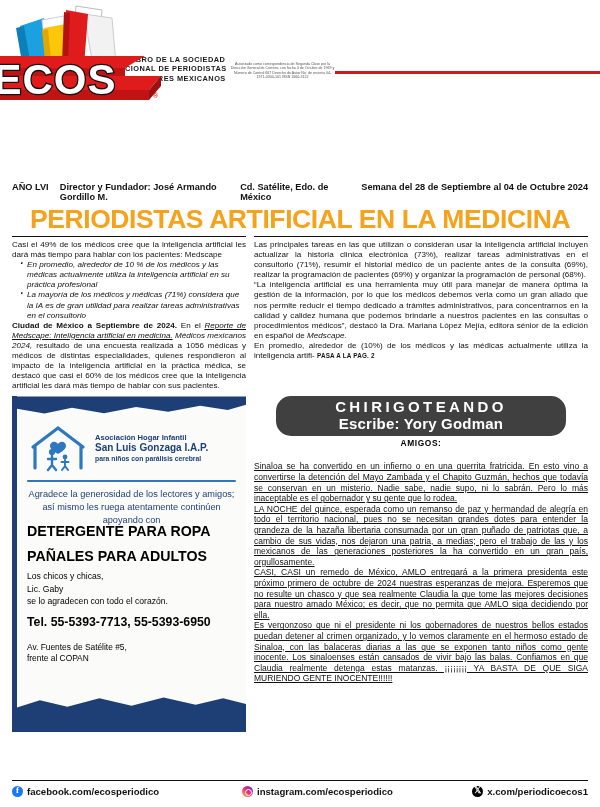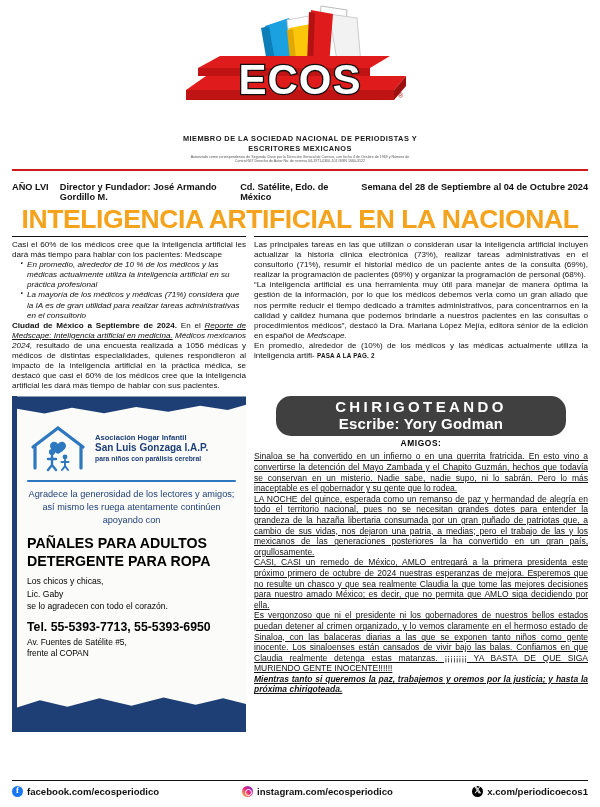--- a/index.html
+++ b/index.html
@@ -8,21 +8,21 @@
     background: #ffffff;
     font-family: "Liberation Sans", sans-serif;
     overflow: hidden;
   }
   .page { position: relative; width: 600px; height: 807px; background: #fff; }
 
   
   .masthead { position: relative; height: 178px; }
   .logo-wrap {
     position: absolute; left: 0; right: 0; top: 4px;
-    display: flex; flex-direction: column; align-items: center;
+    display: flex; flex-direction: row; align-items: center;
   }
   .logo-art { position: relative; width: 240px; height: 132px; }
 
   .fan { position: absolute; left: 50%; top: 0; width: 150px; height: 72px; transform: translateX(-50%); }
   .ecosword { position: absolute; left: 50%; top: 46px; transform: translateX(-50%); width: 240px; height: 62px; }
 
   .member-line {
     font-size: 7.4px; font-weight: bold; letter-spacing: .45px;
     color: #1a1a1a; text-align: center; line-height: 9.5px;
     margin-top: -2px; width: 260px;
@@ -111,32 +111,32 @@
   .ngo-logo { width: 62px; height: 50px; flex: none; }
   .ngo-text { color: #1d3f76; line-height: 10.5px; }
   .ngo-l1 { font-size: 7.6px; font-weight: bold; }
   .ngo-l2 { font-size: 10px; font-weight: bold; }
   .ngo-l3 { font-size: 6.8px; font-weight: bold; }
   .ngo-sep { width: 100%; height: 2px; background: #2d78bf; margin: 7px 0 6px; border-radius: 2px; }
   .ad-body { text-align: center; color: #1d3f76; font-size: 9.2px; line-height: 13px; }
   .ad-prod { font-size: 14.2px; font-weight: bold; line-height: 18px; margin: 7px 0 5px; }
   .ad-small { font-size: 8.6px; line-height: 12.5px; }
   .ad-tel { font-size: 12.3px; font-weight: bold; margin-top: 7px; }
-  .ad-addr { font-size: 8.4px; line-height: 11.5px; margin-top: 3px; }
+  .ad-addr { font-size: 8.4px; line-height: 11.5px; margin-top: 13px; }
 
   
   .chiri { width: 334px; position: relative; }
   .chiri-banner {
     background: #404040; color: #fff; border-radius: 15px;
     padding: 3px 0 4px; text-align: center;
     width: 290px; margin: 0 auto 2px;
   }
   .chiri-title { font-size: 15px; font-weight: bold; letter-spacing: 3.4px; line-height: 16px; }
   .chiri-sub { font-size: 15px; font-weight: bold; letter-spacing: .2px; }
-  .chiri-amigos { text-align: center; font-size: 8.4px; font-weight: bold; letter-spacing: .6px; margin: 2px 0 3px; }
+  .chiri-amigos { text-align: center; font-size: 8.4px; font-weight: bold; letter-spacing: .6px; margin: 2px 0 13px; }
   .chiri-body {
     font-size: 8.5px; line-height: 10.6px; color: #111;
     text-align: justify; font-weight: 500;
   }
   .chiri-body p { margin: 0; text-decoration: underline; }
   .chiri-body .closing { font-style: italic; font-weight: bold; }
 
   
   .footer {
     position: absolute; left: 12px; right: 12px; bottom: 10px;
@@ -202,28 +202,28 @@
     </div>
   </div>
 
   <div class="infobar">
     <div class="anio">AÑO LVI</div>
     <div class="dir">Director y Fundador: José Armando Gordillo M.</div>
     <div class="city">Cd. Satélite, Edo. de México</div>
     <div class="week">Semana del 28 de Septiembre al 04 de Octubre 2024</div>
   </div>
 
-  <h1 class="headline">INTELIGENCIA ARTIFICIAL EN LA NACIONAL</h1>
+  <h1 class="headline">PERIODISTAS ARTIFICIAL EN LA MEDICINA</h1>
 
   <div class="article">
 
     <div class="col left">
       <div class="colrule-top"></div>
       <div class="body-txt">
-        <p>Casi el 60% de los médicos cree que la inteligencia artificial les dará más tiempo para hablar con los pacientes: Medscape</p>
+        <p>Casi el 49% de los médicos cree que la inteligencia artificial les dará más tiempo para hablar con los pacientes: Medscape</p>
         <ul class="bullets">
           <li>En promedio, alrededor de 10 % de los médicos y las médicas actualmente utiliza la inteligencia artificial en su práctica profesional</li>
           <li>La  mayoría de los médicos y médicas (71%) considera que la IA es de gran utilidad para realizar tareas administrativas en el consultorio</li>
         </ul>
         <p><b class="lead">Ciudad de México a Septiembre de 2024.</b><span> En el </span><u class="undl">Reporte de Medscape: Inteligencia artificial en medicina.</u><i class="ital"> Médicos mexicanos 2024,</i><span> resultado de una encuesta realizada a 1056 médicas y médicos de distintas especialidades, quienes respondieron al impacto de la inteligencia artificial en la práctica médica, se destacó que casi el 60% de los médicos cree que la inteligencia artificial les dará más tiempo de hablar con sus pacientes.</span></p>
       </div>
     </div>
 
     <div class="col right">
       <div class="colrule-top"></div>
@@ -256,22 +256,22 @@
             <div class="ngo-l1">Asociación Hogar Infantil</div>
             <div class="ngo-l2">San Luis  Gonzaga I.A.P.</div>
             <div class="ngo-l3">para niños con parálisis cerebral</div>
           </div>
         </div>
 
         <div class="ngo-sep"></div>
 
         <div class="ad-body">Agradece la generosidad de los lectores y amigos; así mismo les ruega atentamente continúen apoyando con</div>
 
+        <div class="ad-prod" style="margin-top:-5px">DETERGENTE PARA ROPA</div>
         <div class="ad-prod">PAÑALES PARA ADULTOS</div>
-        <div class="ad-prod" style="margin-top:-5px">DETERGENTE PARA ROPA</div>
 
         <div class="ad-small">Los chicos y chicas,</div>
         <div class="ad-small">Lic. Gaby</div>
         <div class="ad-small">se lo agradecen con todo el corazón.</div>
 
         <div class="ad-tel">Tel. 55-5393-7713, 55-5393-6950</div>
         <div class="ad-addr">Av. Fuentes de Satélite #5,</div>
         <div class="ad-addr" style="margin-top:0">frente al COPAN</div>
       </div>
     </div>
@@ -280,21 +280,20 @@
       <div class="chiri-banner">
         <div class="chiri-title">CHIRIGOTEANDO</div>
         <div class="chiri-sub">Escribe: Yory Godman</div>
       </div>
       <div class="chiri-amigos">AMIGOS:</div>
       <div class="chiri-body">
         <p>Sinaloa se ha convertido en un infierno o en una guerrita fratricida. En esto vino a convertirse la detención del Mayo Zambada y el Chapito Guzmán, hechos que todavía se conservan en un misterio. Nadie sabe, nadie supo, ni lo sabrán. Pero lo más inaceptable es el gobernador y su gente que lo rodea.</p>
         <p>LA NOCHE del quince, esperada como un remanso de paz y hermandad de alegría en todo el territorio nacional, pues no se necesitan grandes dotes para entender la grandeza de la hazaña libertaria consumada por un gran puñado de patriotas que, a cambio de sus vidas, nos dejaron una patria, a medias; pero el trabajo de las y los mexicanos de las generaciones posteriores la ha convertido en un gran país, orgullosamente.</p>
         <p>CASI, CASI un remedo de México, AMLO entregará a la primera presidenta este próximo primero de octubre de 2024 nuestras esperanzas de mejora. Esperemos que no resulte un chasco y que sea realmente Claudia la que tome las mejores decisiones para nuestro amado México; es decir, que no permita que AMLO siga decidiendo por ella.</p>
         <p>Es vergonzoso que ni el presidente ni los gobernadores de nuestros bellos estados puedan detener al crimen organizado, y lo vemos claramente en el hermoso estado de Sinaloa, con las balaceras diarias a las que se exponen tanto niños como gente inocente. Los sinaloenses están cansados de vivir bajo las balas. Confiamos en que Claudia realmente detenga estas matanzas. ¡¡¡¡¡¡¡¡ YA BASTA DE QUE SIGA MURIENDO GENTE INOCENTE!!!!!!</p>
-        <p class="closing">Mientras tanto si queremos la paz, trabajemos y oremos por la justicia; y hasta la próxima chirigoteada.</p>
       </div>
     </div>
   </div>
 
   <div class="footer">
     <div class="fitem fb">
       <span class="ic ic-fb"></span>
       <span>facebook.com/ecosperiodico</span>
     </div>
     <div class="fitem ig">

